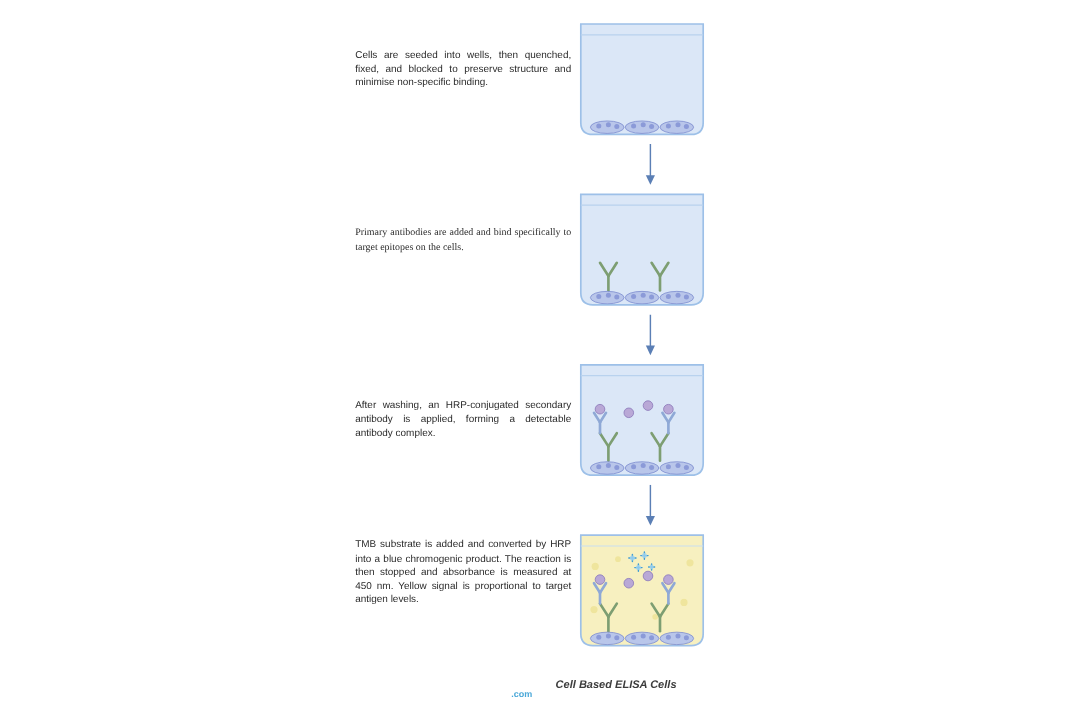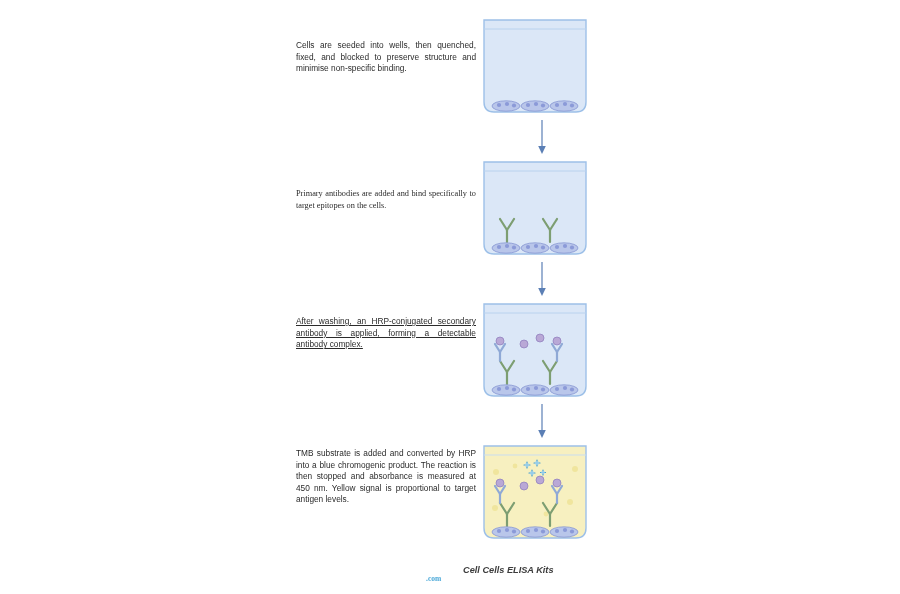--- a/index.html
+++ b/index.html
@@ -39,21 +39,21 @@
     left: 16px;
     width: 180px;
     font-size: 8.3px;
     line-height: 11.6px;
     color: #2b2b2b;
     text-align: justify;
     text-justify: inter-word;
   }
   .step-1 .step-text { top: 24px; }
   .step-2 .step-text { top: 30px; font-family: Liberation Serif, serif; }
-  .step-3 .step-text { top: 16px; text-decoration: underline; }
+  .step-3 .step-text { top: 32px; }
   .step-4 .step-text { top: 6px; }
 
   
   .well {
     position: absolute;
     left: 200px;
     top: 0px;
     width: 110px;
     height: 100px;
   }
@@ -88,21 +88,21 @@
     letter-spacing: -0.4px;
     font-family: "DejaVu Sans", sans-serif;
   }
   .logo-sub {
     position: absolute;
     left: 96px;
     top: 18px;
     font-size: 7.5px;
     font-weight: 700;
     color: #4aa8d8;
-    font-family: Liberation Serif, serif;
+    font-family: Liberation Sans, sans-serif;
   }
   .footer-title {
     position: absolute;
     left: 133px;
     top: 9px;
     font-size: 9.2px;
     font-weight: 700;
     font-style: italic;
     color: #3c3c3c;
   }
@@ -361,16 +361,16 @@
             <circle cx="85" cy="88" r="2.1" fill="#8b9ad8"></circle>
             <circle cx="92" cy="89.5" r="2.1" fill="#8b9ad8"></circle>
           </g>
         </g>
       </svg>
     </div>
   </div>
 
   <div class="footer">
     <div class="logo-sub">.com</div>
-    <div class="footer-title">Cell Cells ELISA Kits</div>
+    <div class="footer-title">Cell Based ELISA Cells</div>
   </div>
 
 </div>
 
 </body></html>

